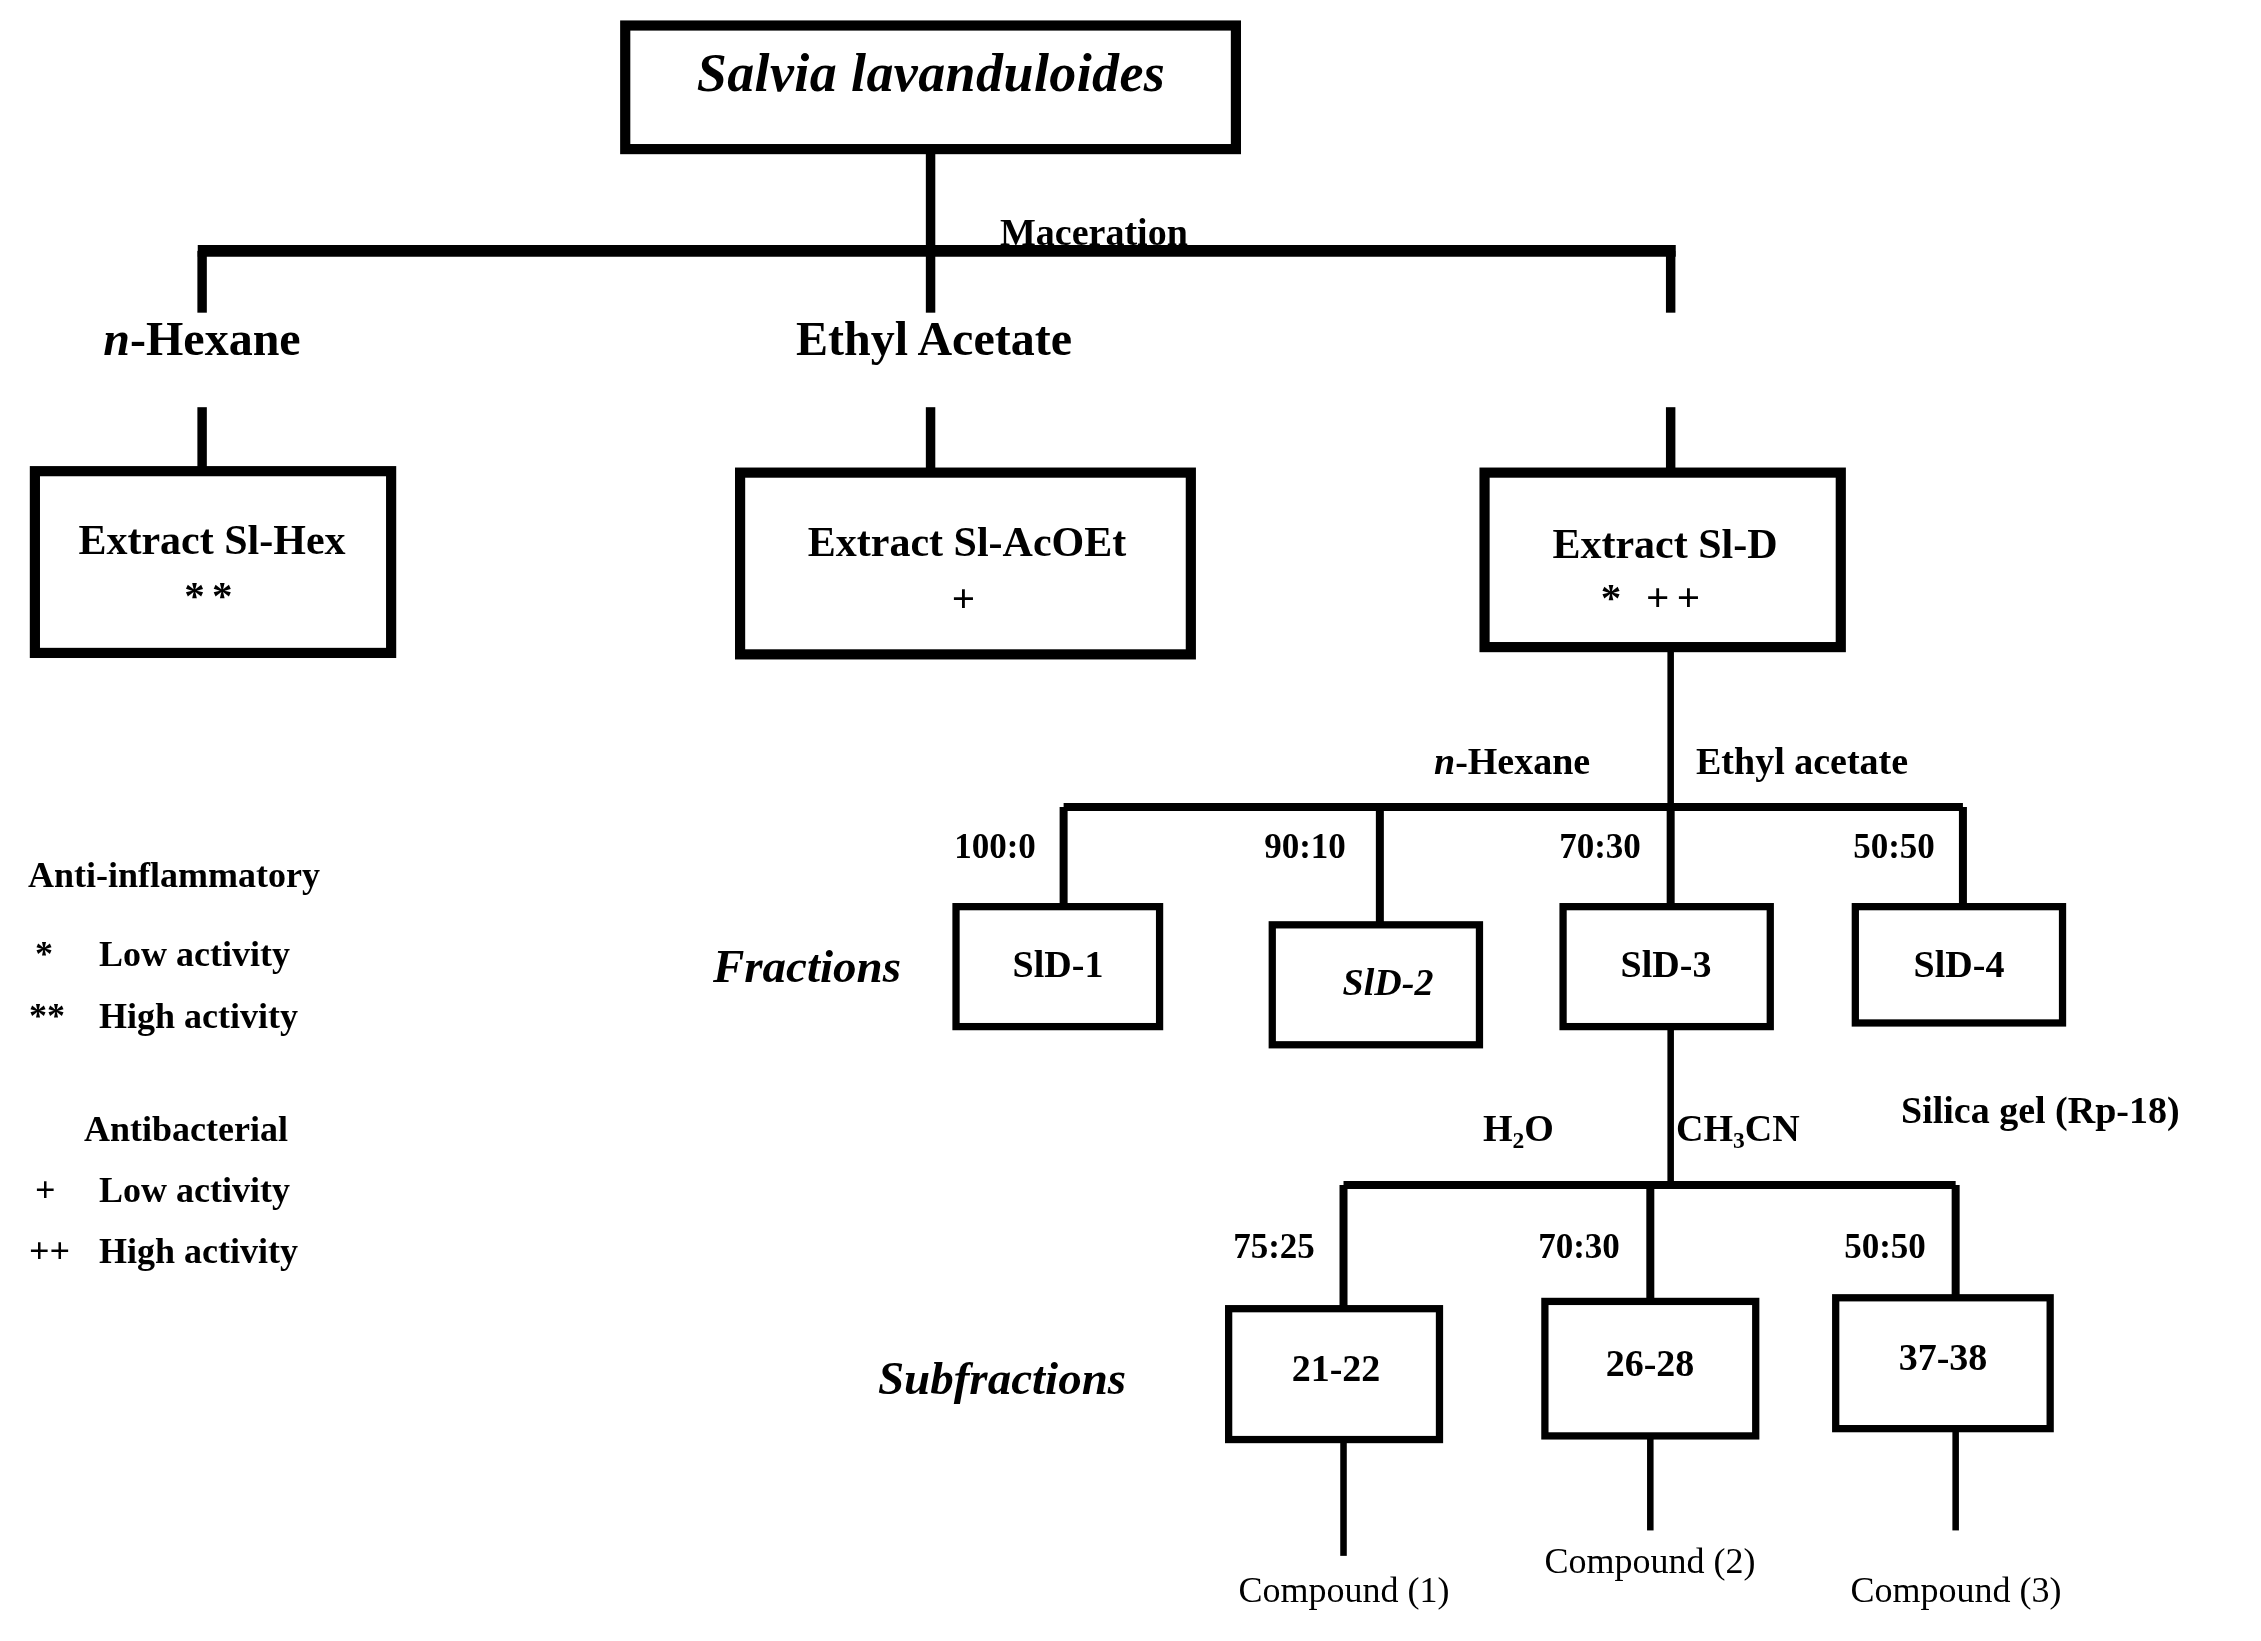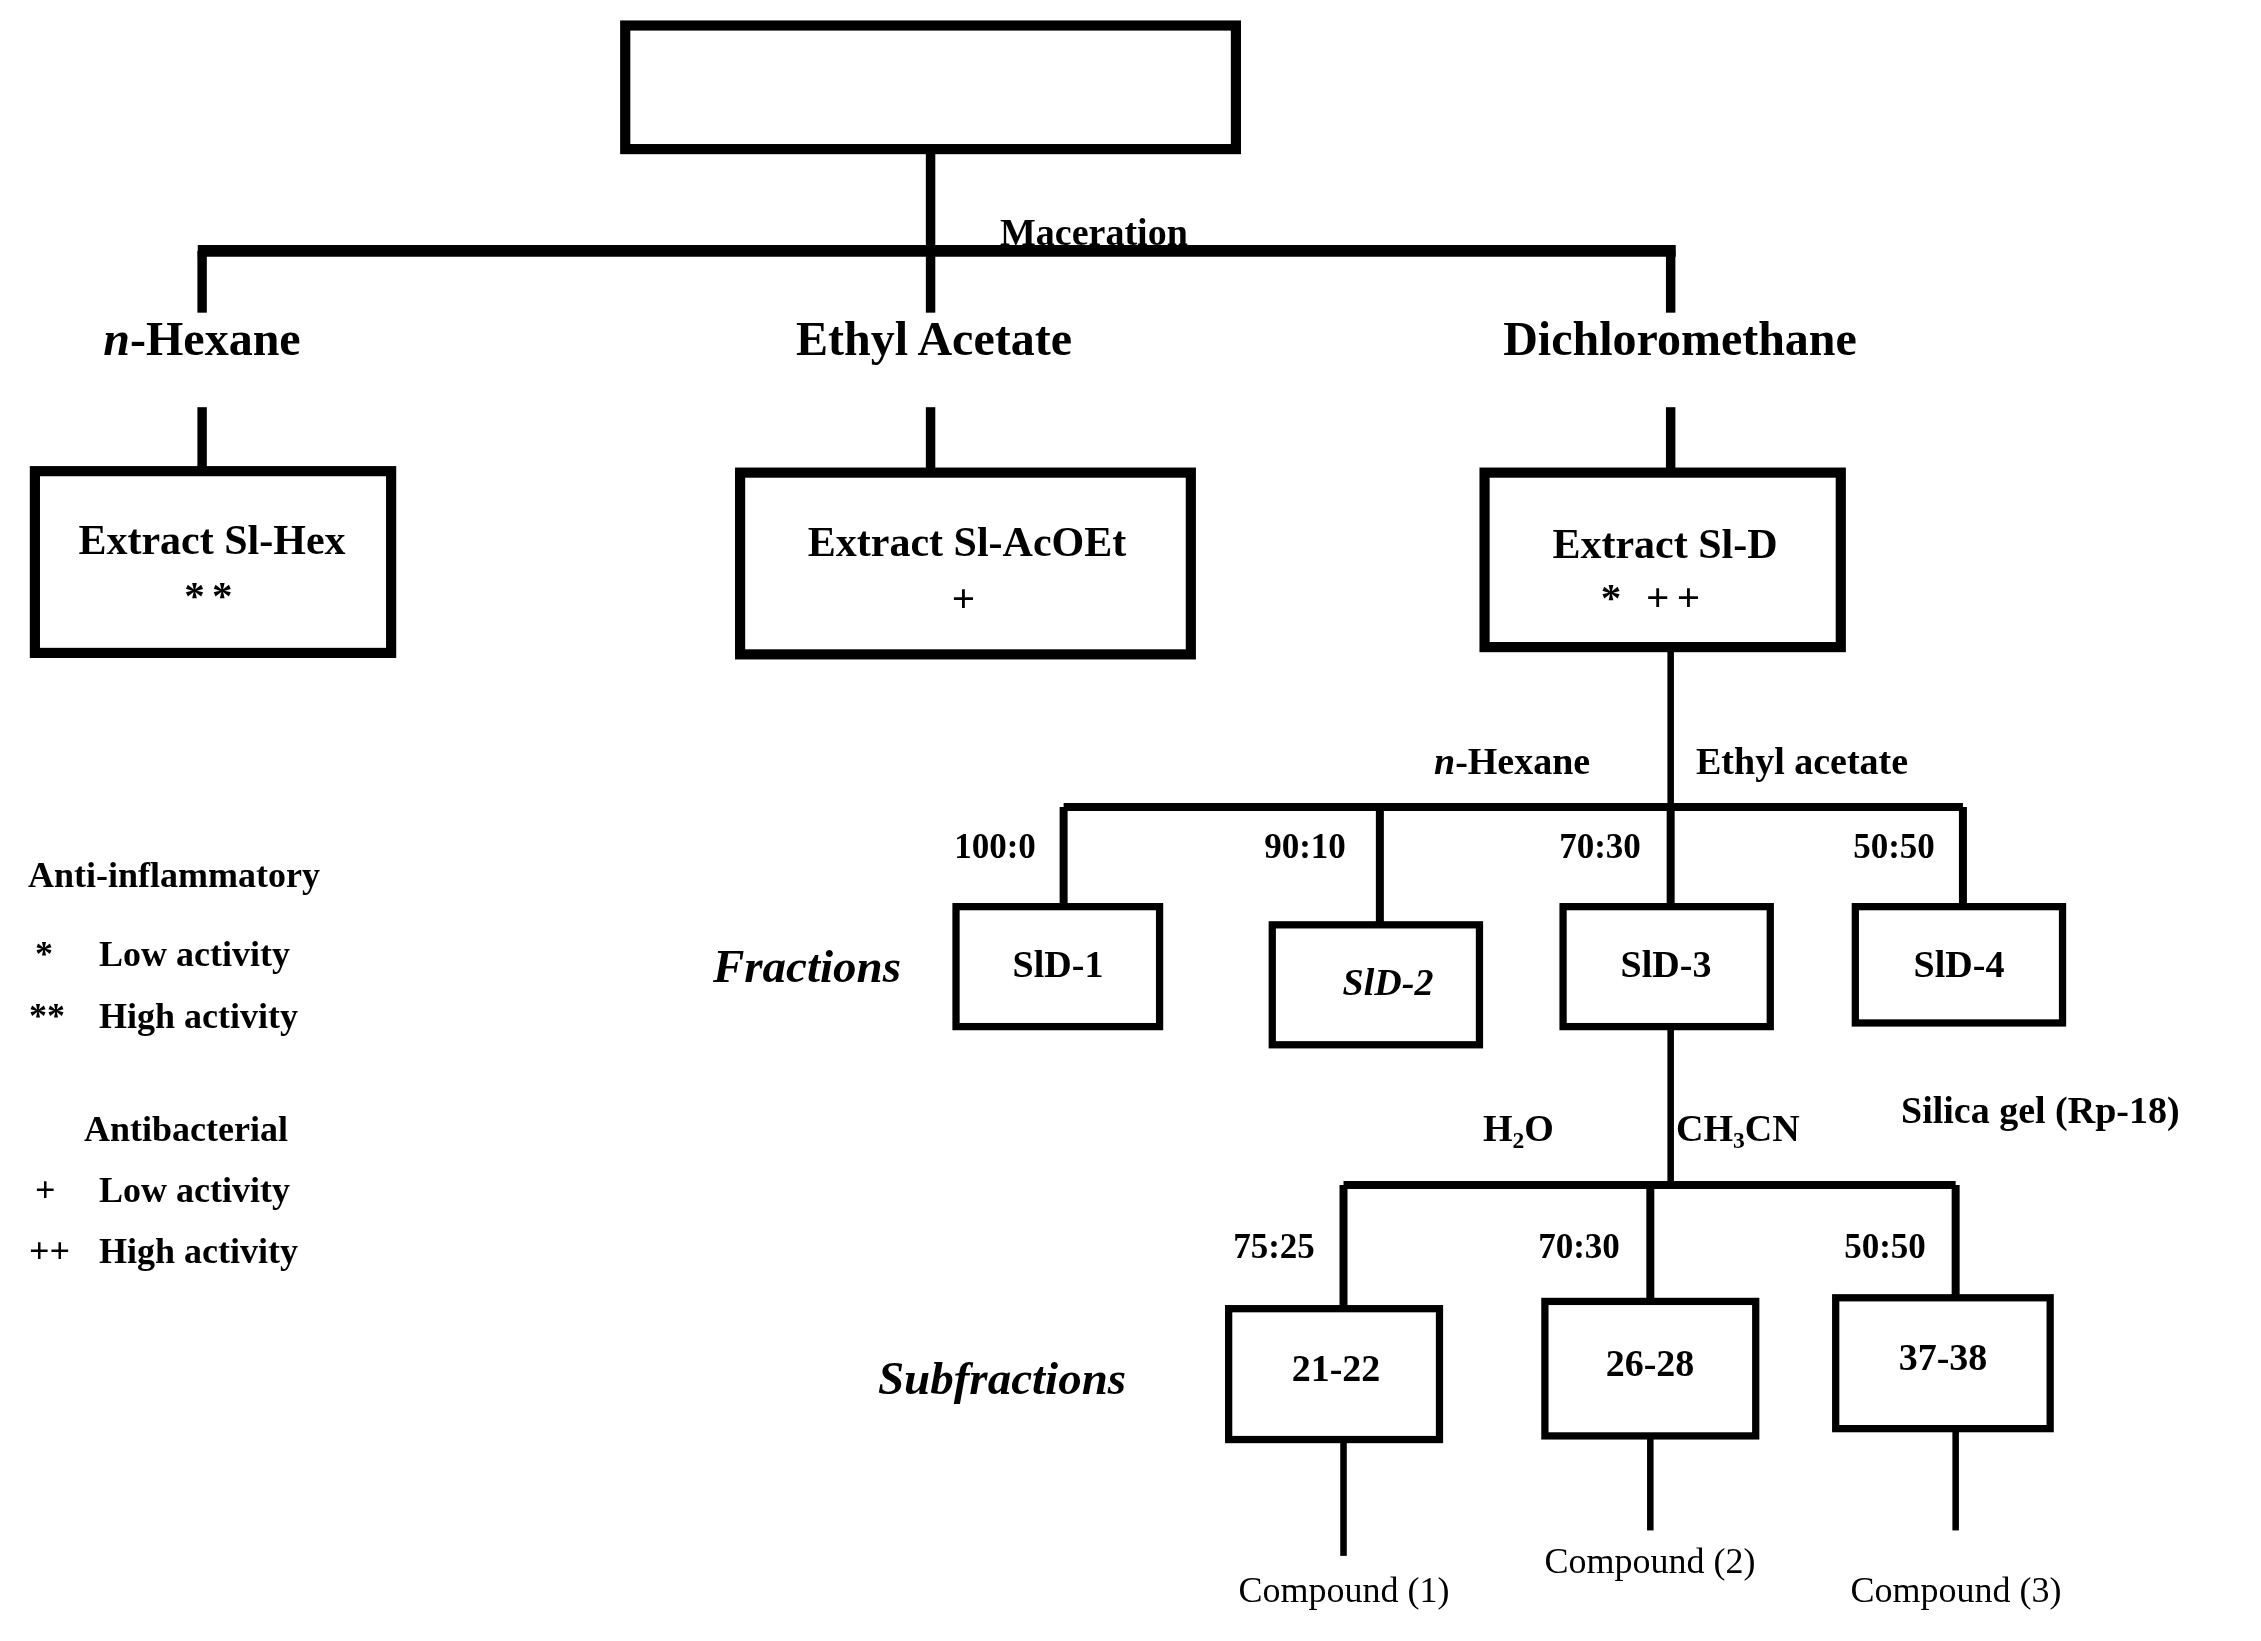--- a/index.html
+++ b/index.html
@@ -74,26 +74,26 @@
       <rect x="1690" y="1800" width="290" height="180" stroke-width="10" fill="#fff"></rect>
       <rect x="2125" y="1790" width="290" height="185" stroke-width="10" fill="#fff"></rect>
       <rect x="2525" y="1785" width="295" height="180" stroke-width="10" fill="#fff"></rect>
 
       <line x1="1848" y1="1980" x2="1848" y2="2140" stroke-width="9"></line>
       <line x1="2270" y1="1975" x2="2270" y2="2105" stroke-width="9"></line>
       <line x1="2690" y1="1965" x2="2690" y2="2105" stroke-width="9"></line>
     </g>
   </svg>
 
+  <div class="lbl ctr sp-title" style="left:931px;top:45px;">Salvia lavanduloides</div>
 
   <div class="lbl proc" style="left:1000px;top:182px;margin-top:31px;">Maceration</div>
 
   <div class="lbl ctr solvent" style="left:202px;top:314px;"><span class="ital">n</span><span>-Hexane</span></div>
   <div class="lbl ctr solvent" style="left:934px;top:314px;">Ethyl Acetate</div>
-  <div class="lbl ctr solvent" style="left:1680px;top:314px;">Dichloromethane</div>
 
   <div class="lbl ctr boxtxt" style="left:212px;top:518px;">Extract Sl-Hex</div>
   <div class="lbl ctr boxtxt2" style="left:212px;top:574px;">**</div>
 
   <div class="lbl ctr boxtxt" style="left:967px;top:520px;">Extract Sl-AcOEt</div>
   <div class="lbl ctr boxtxt2" style="left:967px;top:577px;">+</div>
 
   <div class="lbl ctr boxtxt" style="left:1665px;top:522px;">Extract Sl-D</div>
   <div class="lbl ctr boxtxt2" style="left:1654px;top:576px;">*   ++</div>
 

